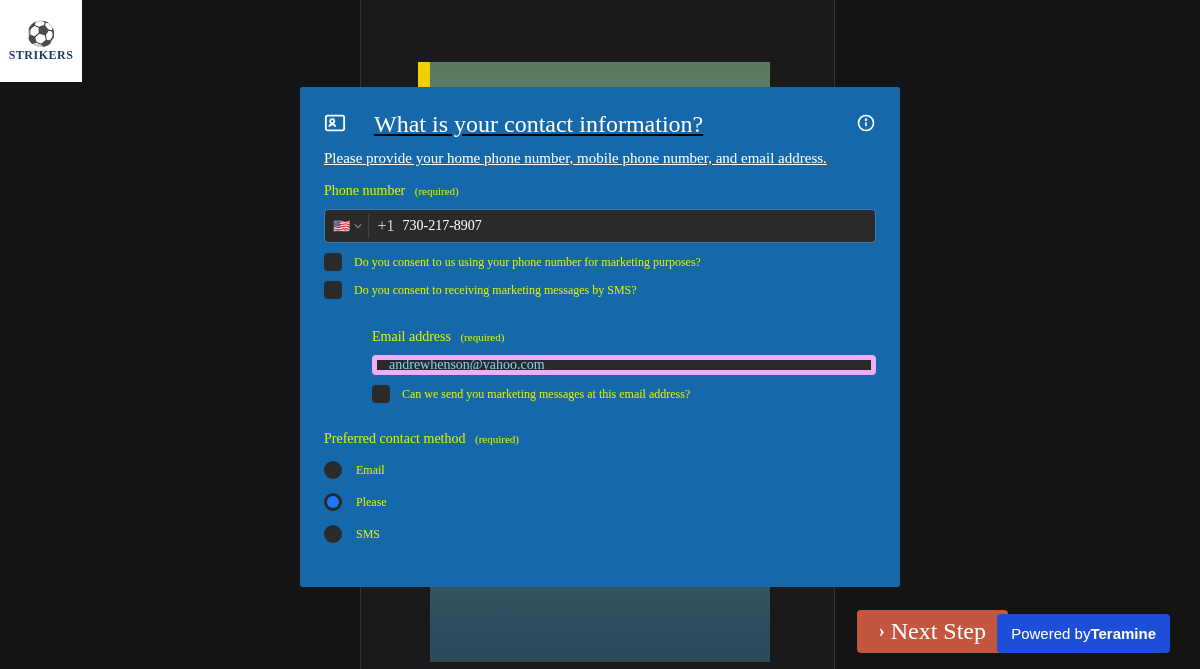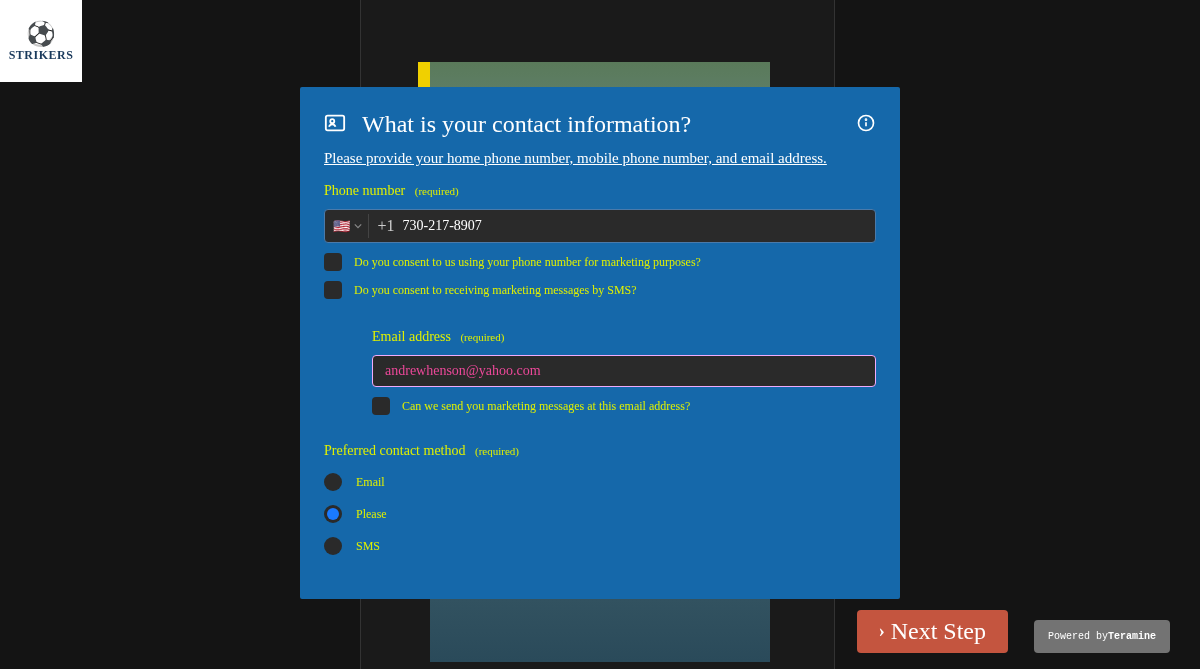--- a/index.html
+++ b/index.html
@@ -147,21 +147,21 @@
       background: #1568aa;
       padding: 24px 24px 30px 24px;
       border-radius: 2px;
     }
     .modal-header {
       display: flex;
       align-items: center;
       justify-content: space-between;
       margin-bottom: 12px;
     }
-    .modal-title-row { display: flex; align-items: center; gap: 16px; }
+    .modal-title-row { display: flex; align-items: center; gap: 28px; text-decoration: underline; }
     .modal-title {
       font-size: 24px;
       color: #fff;
       font-weight: normal;
     }
     .modal-subtitle {
       font-size: 15px;
       color: #fff;
       margin-bottom: 16px;
       text-decoration: underline;
@@ -204,25 +204,25 @@
       background: transparent;
       border: none;
       color: #fff;
       font-size: 14px;
       font-family: inherit;
       outline: none;
     }
     .text-input {
       width: 100%;
       background: #2a2a2a;
-      border: 1px solid #f0abfc;
+      border: 5px solid #f0abfc;
       border-radius: 4px;
-      height: 32px;
+      height: 20px;
       padding: 0 12px;
-      color: #ec4899;
+      color: #7dd3fc;
       font-size: 14px;
       font-family: inherit;
       outline: none;
     }
     .checkbox-row {
       display: flex;
       align-items: center;
       gap: 12px;
       margin-top: 10px;
     }
@@ -281,24 +281,24 @@
       cursor: pointer;
       display: flex;
       align-items: center;
       gap: 6px;
     }
     .next-chevron { font-size: 18px; font-weight: bold; }
     .powered-badge {
       position: absolute;
       right: 30px;
       bottom: 16px;
-      background: #737373;
+      background: #1d4ed8;
       color: #fff;
-      font-family: Liberation Mono, monospace;
-      font-size: 10px;
+      font-family: Liberation Sans, sans-serif;
+      font-size: 15px;
       padding: 11px 14px;
       border-radius: 4px;
       cursor: pointer;
     }
     .powered-brand { font-weight: bold; }
   </style>
 </head>
 <body>
 
 <div class="bg-panel"></div>

